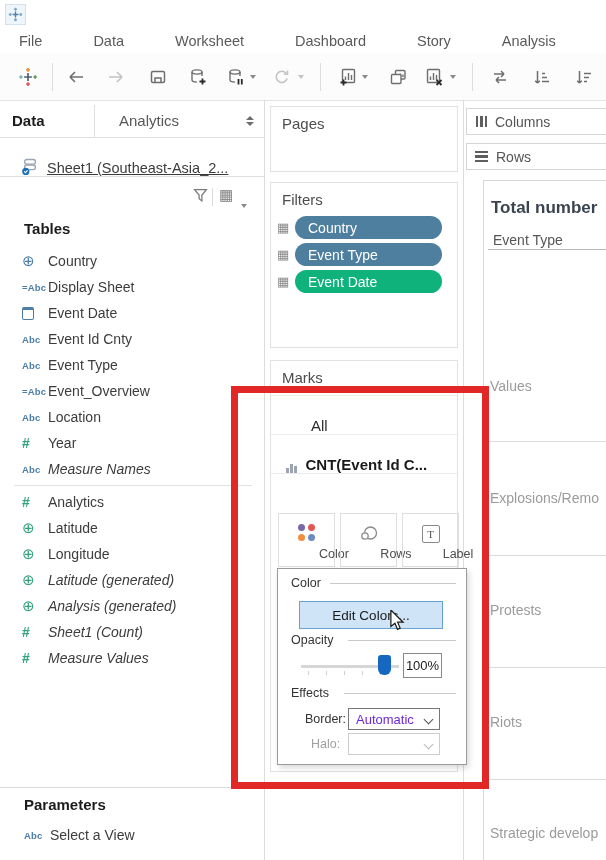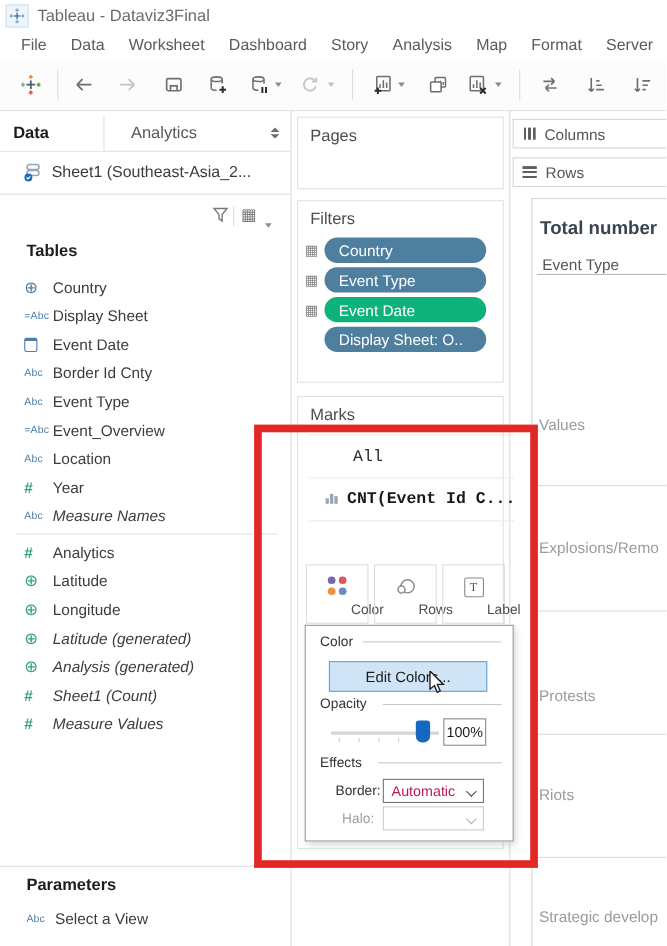--- a/index.html
+++ b/index.html
@@ -5,21 +5,21 @@
   html,body{margin:0;padding:0;background:#fff;}
   #app{position:relative;width:606px;height:860px;background:#fff;overflow:hidden;
        font-family:"Liberation Sans",sans-serif;color:#3c3c3c;}
   .vline{position:absolute;width:1px;background:#dcdcdc;}
 
   
   #titlebar{position:absolute;left:0;top:0;width:606px;height:28px;display:flex;align-items:center;}
   #titlebar .ttl{font-size:15px;color:#6b6b6b;margin-left:8px;}
   #logo-box{margin-left:5px;width:19px;height:19px;border:1px solid #cfe0ee;background:#eef5fb;
             display:flex;align-items:center;justify-content:center;}
-  #menubar{position:absolute;left:0;top:28px;width:606px;height:26px;display:flex;align-items:center;padding-left:8px;box-sizing:border-box;}
+  #menubar{position:absolute;left:0;top:28px;width:606px;height:26px;display:flex;align-items:center;padding-left:8px;box-sizing:border-box;gap:29px;}
   #menubar span{font-size:14.5px;color:#5a5a5a;padding:0 11px;white-space:nowrap;}
   #toolbar{position:absolute;left:0;top:54px;width:606px;height:46px;border-bottom:1px solid #e3e3e3;background:#fcfcfc;}
   .tbi{position:absolute;top:13px;width:20px;height:20px;}
   .tbsep{position:absolute;top:9px;width:1px;height:28px;background:#dcdcdc;}
   .tri{width:0;height:0;border-left:3.5px solid transparent;border-right:3.5px solid transparent;border-top:4.5px solid #8a8a8a;}
   .tbcaret{position:absolute;top:21px;}
 
   
   #leftpanel{position:absolute;left:0;top:100px;width:265px;height:760px;border-right:1px solid #dcdcdc;box-sizing:border-box;}
   #midpanel{position:absolute;left:265px;top:100px;width:199px;height:760px;border-right:1px solid #dcdcdc;box-sizing:border-box;}
@@ -27,38 +27,38 @@
 
   
   #panetabs{position:absolute;left:0;top:5px;width:264px;height:32px;border-bottom:1px solid #e0e0e0;display:flex;align-items:center;}
   #tab-data{width:95px;height:32px;line-height:32px;padding-left:12px;box-sizing:border-box;font-weight:bold;font-size:15px;color:#1c1c1c;border-right:1px solid #e0e0e0;background:#fff;}
   #tab-analytics{flex:1;height:32px;line-height:32px;padding-left:24px;font-size:15px;color:#585858;}
   .updown{display:flex;flex-direction:column;gap:2px;margin-right:10px;}
   .updown i{display:block;width:0;height:0;border-left:4px solid transparent;border-right:4px solid transparent;}
   .updown .u{border-bottom:4.5px solid #6d6d6d;}
   .updown .d{border-top:4.5px solid #6d6d6d;}
 
-  #dsrow{position:absolute;left:0;top:37px;width:264px;height:39px;border-bottom:1px solid #e0e0e0;display:flex;align-items:center;}
+  #dsrow{position:absolute;left:0;top:37px;width:264px;height:39px;border-bottom:1px solid #e0e0e0;display:flex;align-items:flex-end;text-decoration:underline;}
   #dsrow .dslabel{font-size:14.5px;color:#3c3c3c;margin-left:8px;white-space:nowrap;}
 
   #searchrow{position:absolute;left:0;top:84px;width:264px;height:27px;}
   #searchbox{position:absolute;left:12px;top:0;width:176px;height:26px;border:1px solid #cfcfcf;box-sizing:border-box;}
   #searchbox input{border:0;outline:0;width:148px;height:22px;margin:1px 0 0 7px;font-size:14px;color:#3c3c3c;font-family:"Liberation Sans",sans-serif;}
   #searchbox input::placeholder{color:#9a9a9a;}
   .sicon{position:absolute;top:5px;}
 
   #tablesheader{position:absolute;left:24px;top:120px;font-weight:bold;font-size:15px;color:#1c1c1c;}
   #fields{position:absolute;left:0;top:148px;width:264px;}
   .frow{display:flex;align-items:center;height:26px;}
   .ficon{width:26px;margin-left:22px;flex:none;display:flex;align-items:center;}
   .flabel{font-size:14px;color:#3c3c3c;white-space:nowrap;}
   .italic .flabel{font-style:italic;}
   .c-blue{color:#4c7ea8;}
   .c-green{color:#35a27f;}
-  .icon-abc{font-size:9.5px;font-weight:normal;letter-spacing:.2px;}
+  .icon-abc{font-size:9.5px;font-weight:bold;letter-spacing:.2px;}
   .icon-hash{font-size:14px;font-weight:bold;}
   .icon-globe{font-size:15px;}
   .cal{width:10px;height:9px;border:1.4px solid #4c7ea8;border-top-width:3.2px;border-radius:2px;}
   .fdivider{height:1px;background:#e2e2e2;margin:3px 12px 3px 14px;}
 
   #paramdivider{position:absolute;left:0;top:687px;width:264px;height:1px;background:#dcdcdc;}
   #paramheader{position:absolute;left:24px;top:696px;font-weight:bold;font-size:15px;color:#1c1c1c;}
   #paramrow{position:absolute;left:0;top:722px;width:264px;}
 
   
@@ -69,21 +69,21 @@
   #markscard{top:260px;height:412px;}
 
   .pillrow{display:flex;align-items:center;height:27px;margin-left:6px;}
   .ctxicon{width:14px;font-size:13px;color:#8a8a8a;margin-right:4px;line-height:1;}
   .ctxicon.empty{visibility:hidden;}
   .pill{width:147px;height:23px;border-radius:12px;color:#fff;font-size:14px;display:flex;align-items:center;padding-left:13px;box-sizing:border-box;white-space:nowrap;overflow:hidden;}
   .pill.blue{background:#4e7f9e;}
   .pill.green{background:#0fb27b;}
   #pillstack{margin-top:6px;}
 
-  .mrow{position:absolute;left:10px;width:186px;display:flex;align-items:center;font-family:Liberation Mono, monospace;}
+  .mrow{position:absolute;left:0;width:186px;display:flex;align-items:flex-end;}
   #row-all{top:34px;height:38px;border-top:1px solid #ececec;border-bottom:1px solid #ececec;}
   #row-all .mtext{margin-left:40px;font-size:15px;color:#2b2b2b;}
   #row-cnt{top:73px;height:39px;border-bottom:1px solid #ececec;}
   #row-cnt .mtext{margin-left:9px;font-size:15px;font-weight:bold;color:#1a1a1a;white-space:nowrap;}
   .bars{display:flex;align-items:flex-end;gap:1.5px;margin-left:15px;}
   .bars i{display:block;width:2.5px;background:#9aa5b1;}
   .bars .b1{height:5px;} .bars .b2{height:9px;} .bars .b3{height:7px;}
   #barselect{position:absolute;left:13px;top:122px;width:162px;height:24px;border:1px solid #c9c9c9;border-radius:2px;display:flex;align-items:center;box-sizing:border-box;}
   #barselect .mtext{margin-left:8px;font-size:13.5px;color:#444;}
   #barselect .tri{position:absolute;right:8px;}
@@ -102,21 +102,21 @@
   #popup{position:absolute;left:277px;top:568px;width:190px;height:197px;background:#fff;border:1px solid #9b9b9b;box-shadow:2px 3px 6px rgba(0,0,0,.15);z-index:5;box-sizing:border-box;}
   .plabel{position:absolute;font-size:12.5px;color:#333;}
   .pline{position:absolute;height:1px;background:#c9c9c9;}
   #editcolors{position:absolute;left:21px;top:32px;width:144px;height:28px;background:#cfe4f7;border:1px solid #66a1d4;font-size:13.5px;color:#1a1a1a;display:flex;align-items:center;justify-content:center;box-sizing:border-box;}
   #slidertrack{position:absolute;left:23px;top:96px;width:98px;height:3px;background:#d6d6d6;}
   .tick{position:absolute;top:102px;width:1px;height:4px;background:#cfcfcf;}
   #sliderhandle{position:absolute;left:100px;top:86px;width:13px;height:20px;background:#1567c0;border-radius:3px 3px 6px 6px;}
   #opacval{position:absolute;left:125px;top:84px;width:39px;height:25px;border:1px solid #8a8a8a;font-size:13px;color:#1a1a1a;display:flex;align-items:center;justify-content:center;box-sizing:border-box;}
   .chev{display:inline-block;width:6px;height:6px;border-right:1.4px solid #555;border-bottom:1.4px solid #555;transform:rotate(45deg);}
   .chev.dim{border-color:#b9b9b9;}
-  .pselect{position:absolute;left:70px;width:92px;height:22px;border:1px solid #767676;font-size:13px;color:#be185d;display:flex;align-items:center;box-sizing:border-box;}
+  .pselect{position:absolute;left:70px;width:92px;height:22px;border:1px solid #767676;font-size:13px;color:#6d28d9;display:flex;align-items:center;box-sizing:border-box;}
   .pselect .chev{position:absolute;right:7px;top:7px;}
   #haloselect{border-color:#cccccc;}
 
   
   .shelf{position:absolute;left:2px;width:146px;height:27px;border:1px solid #d6d6d6;background:#fff;display:flex;align-items:center;box-sizing:border-box;}
   .shelf .stext{font-size:14px;color:#555;margin-left:8px;}
   .colsicon{width:11px;height:11px;margin-left:9px;background:repeating-linear-gradient(90deg,#5f5f5f 0 2.2px,transparent 2.2px 4.4px);}
   .rowsicon{width:13px;height:11px;margin-left:8px;background:repeating-linear-gradient(0deg,#5f5f5f 0 2.2px,transparent 2.2px 4.4px);}
   #sheetarea{position:absolute;left:19px;top:80px;width:123px;height:680px;border-left:1px solid #d6d6d6;border-top:1px solid #d6d6d6;}
   #sheettitle{position:absolute;left:7px;top:17px;font-size:17px;font-weight:bold;color:#3a4450;white-space:nowrap;}
@@ -139,21 +139,20 @@
     <div id="logo-box">
       <svg width="15" height="15" viewBox="0 0 18 18" stroke-width="1.6" fill="none">
         <g stroke="#4f7ca8">
             <path d="M9 5.5v7M5.5 9h7"></path>
           </g>
         <g stroke="#7ba7cc">
             <path d="M9 1v3.4M7.2 2.7h3.6M9 13.6V17M7.2 15.3h3.6M1 9h3.4M2.7 7.2v3.6M13.6 9H17M15.3 7.2v3.6"></path>
           </g>
       </svg>
     </div>
-    <span class="ttl">Tableau - Dataviz3Final</span>
   </div>
 
   <div id="menubar">
     <span>File</span>
     <span>Data</span>
     <span>Worksheet</span>
     <span>Dashboard</span>
     <span>Story</span>
     <span>Analysis</span>
     <span>Map</span>
@@ -337,21 +336,21 @@
           <span class="flabel">Display Sheet</span>
         </div>
       <div class="frow">
           <span class="ficon">
             <span class="cal"></span>
           </span>
           <span class="flabel">Event Date</span>
         </div>
       <div class="frow">
           <span class="ficon c-blue icon-abc">Abc</span>
-          <span class="flabel">Border Id Cnty</span>
+          <span class="flabel">Event Id Cnty</span>
         </div>
       <div class="frow">
           <span class="ficon c-blue icon-abc">Abc</span>
           <span class="flabel">Event Type</span>
         </div>
       <div class="frow">
           <span class="ficon c-blue icon-abc">=Abc</span>
           <span class="flabel">Event_Overview</span>
         </div>
       <div class="frow">
@@ -419,24 +418,20 @@
           <span class="ctxicon">▦</span>
           <span class="pill blue">Country</span>
         </div>
         <div class="pillrow">
           <span class="ctxicon">▦</span>
           <span class="pill blue">Event Type</span>
         </div>
         <div class="pillrow">
           <span class="ctxicon">▦</span>
           <span class="pill green">Event Date</span>
-        </div>
-        <div class="pillrow">
-          <span class="ctxicon empty">▦</span>
-          <span class="pill blue">Display Sheet: O..</span>
         </div>
       </div>
     </div>
 
     <div class="card" id="markscard">
       <div class="cardlabel">Marks</div>
       <div class="mrow" id="row-all">
         <span class="mtext">All</span>
       </div>
       <div class="mrow" id="row-cnt">
@@ -482,21 +477,21 @@
       <span class="stext">Rows</span>
     </div>
     <div id="sheetarea">
       <div id="sheettitle">Total number</div>
       <div id="colheader">Event Type</div>
       <div id="colheaderline"></div>
       <div class="rowlabel" style="top:197px">Values</div>
       <div class="gline" style="top:260px"></div>
       <div class="rowlabel" style="top:309px">Explosions/Remo</div>
       <div class="gline" style="top:374px"></div>
-      <div class="rowlabel" style="top:443px">Protests</div>
+      <div class="rowlabel" style="top:421px">Protests</div>
       <div class="gline" style="top:486px"></div>
       <div class="rowlabel" style="top:533px">Riots</div>
       <div class="gline" style="top:598px"></div>
       <div class="rowlabel" style="top:644px">Strategic develop</div>
 
     </div>
   </div>
 
   <div id="popup">
     <span class="plabel" style="left:13px;top:7px">Color</span>

